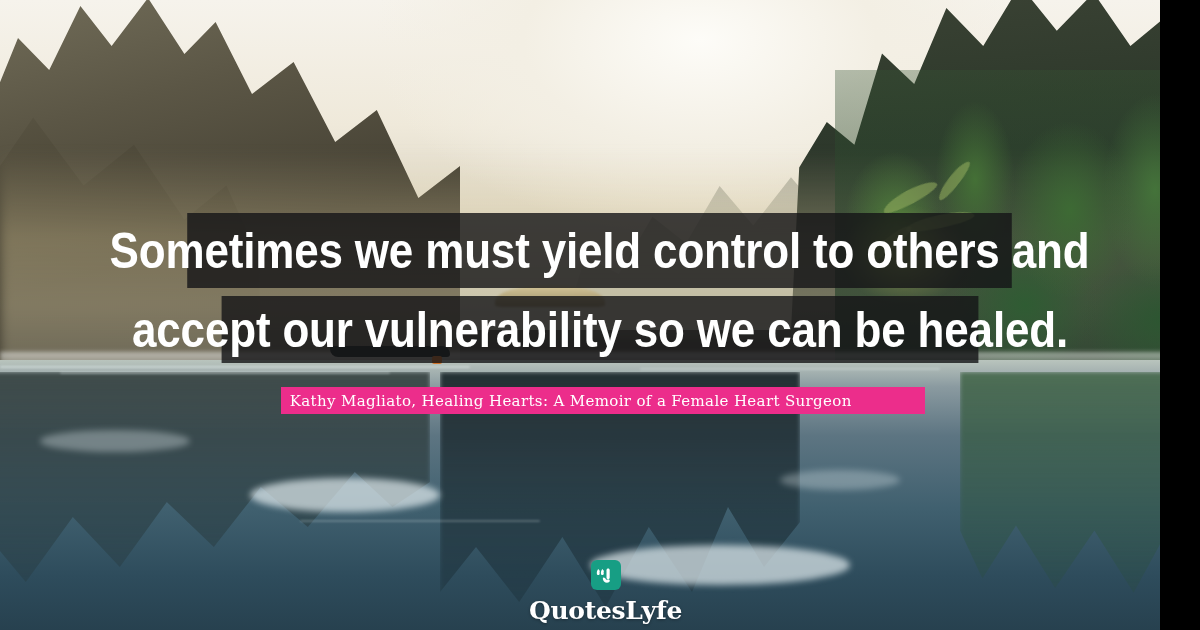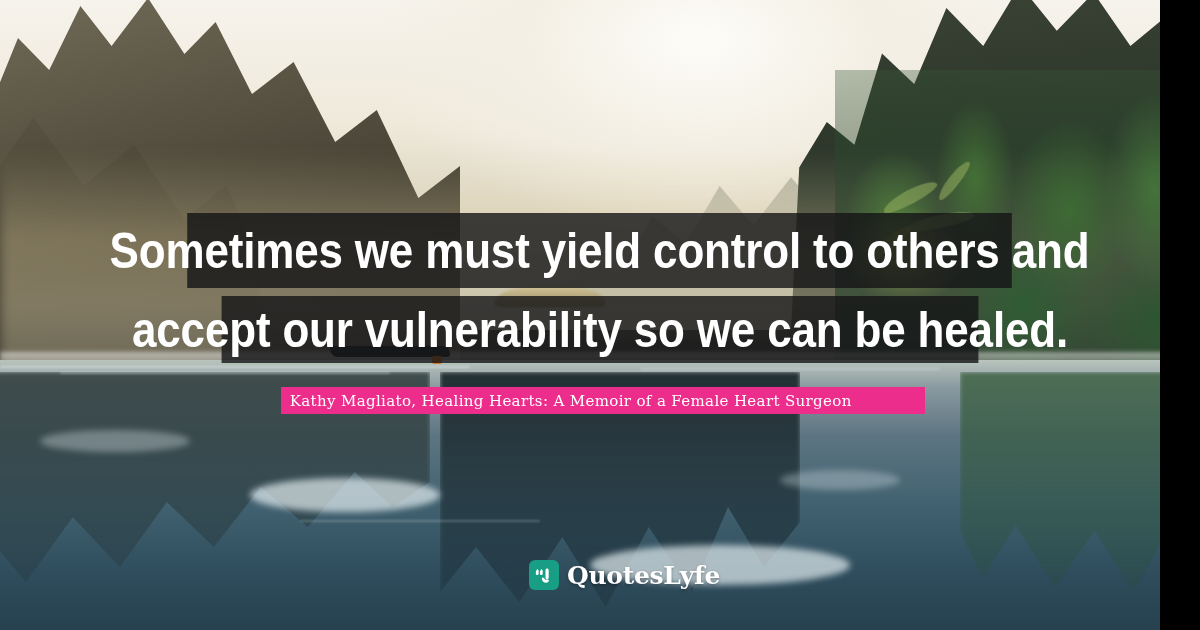--- a/index.html
+++ b/index.html
@@ -172,21 +172,21 @@
     color:#ffffff;
     letter-spacing:.35px;
     white-space:nowrap;
     transform:scaleX(.97);
   }
 
   
   #brand-logo {
     position:absolute; left:529px; top:560px;
     height:30px;
-    display:flex; align-items:center; gap:8px;
+    display:flex; align-items:center; gap:8px;flex-direction:column;
   }
   #brand-mark {
     width:30px; height:30px; border-radius:6px;
     background:#179e84;
     display:flex; align-items:center; justify-content:center;
     flex:0 0 auto;
   }
   #brand-mark svg { display:block; }
   #brand-name {
     font-family:"DejaVu Serif","Liberation Serif", serif;

